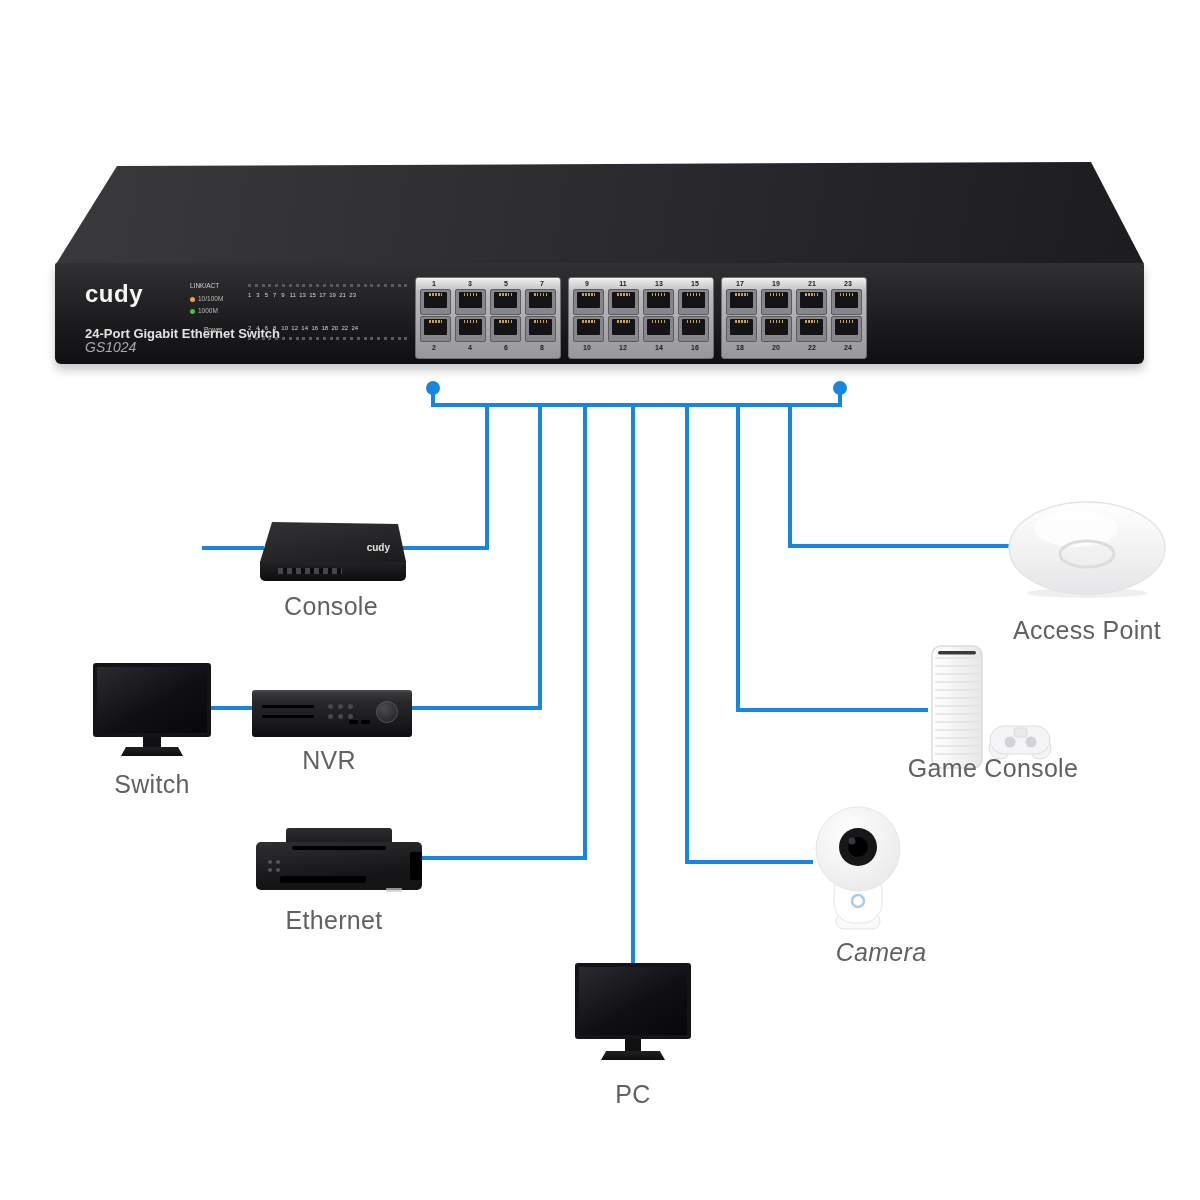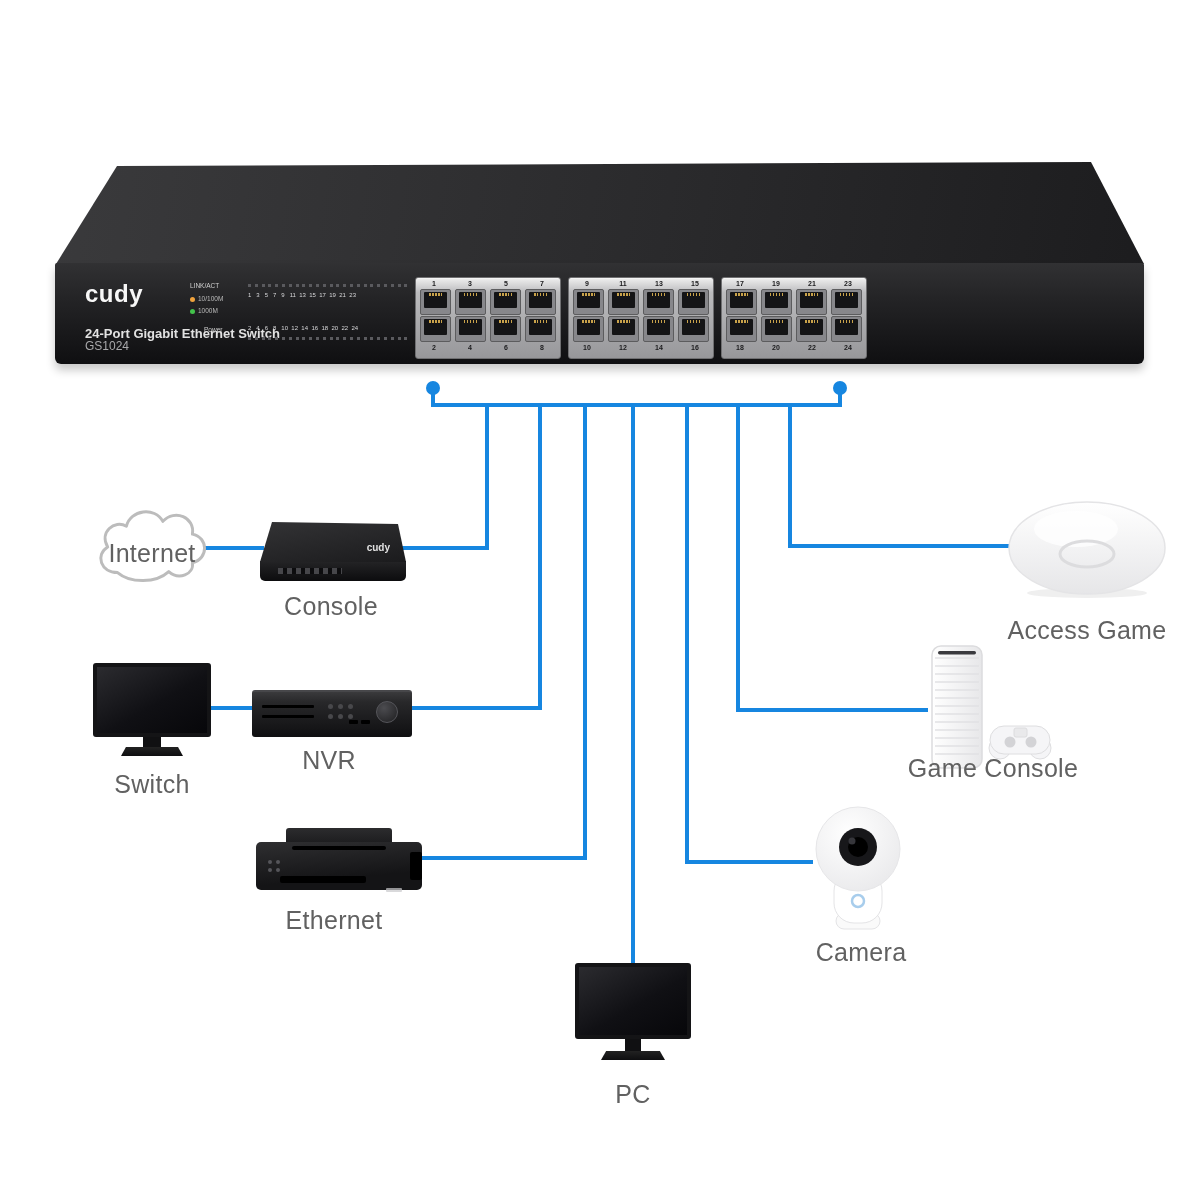--- a/index.html
+++ b/index.html
@@ -11,21 +11,21 @@
              letter-spacing:.3px;white-space:nowrap;}
   
   .switch{position:absolute;left:55px;top:160px;width:1090px;height:215px;}
   .sw-top{position:absolute;inset:0;clip-path:polygon(62px 6px,1036px 2px,1089px 104px,1px 104px);
           background:linear-gradient(100deg,#3a3a3c 0%,#2a2a2c 55%,#1c1c1e 100%);}
   .sw-front{position:absolute;left:0;top:103px;width:1089px;height:101px;border-radius:2px 2px 6px 6px;
             background:linear-gradient(180deg,#313133 0%,#242426 35%,#0f0f11 100%);
             box-shadow:0 6px 10px rgba(0,0,0,.22);}
   .sw-brand{position:absolute;left:30px;top:120px;font-size:24px;font-weight:700;color:#f7f7f7;letter-spacing:.5px;}
   .sw-name{position:absolute;left:30px;top:166px;font-size:13px;font-weight:700;color:#e2e2e2;}
-  .sw-model{position:absolute;left:30px;top:179px;font-size:12px;color:#a9a9ab;}
+  .sw-model{position:absolute;left:30px;top:179px;font-size:14px;color:#a9a9ab;font-style:italic;}
   .led-panel{position:absolute;left:135px;top:122px;width:220px;height:60px;font-size:6.5px;color:#cfcfcf;}
   .led-panel .lbl{position:absolute;white-space:nowrap;}
   .ledlegend{display:inline-block;width:5px;height:5px;border-radius:50%;vertical-align:middle;margin-right:3px;}
   .led-dots{position:absolute;left:58px;width:162px;height:3px;
             background:repeating-linear-gradient(90deg,#5a5a5e 0 3px,transparent 3px 6.8px);}
   .led-nums{position:absolute;left:58px;width:164px;font-size:6px;color:#d8d8da;white-space:pre;}
   .ports{position:absolute;left:360px;top:117px;width:450px;height:80px;}
   .port-group{position:absolute;top:0;width:144px;height:80px;border:1px solid #6f6f71;border-radius:3px;
               background:linear-gradient(180deg,#efefef 0%,#bcbcbe 18%,#97979a 100%);
               box-shadow:inset 0 1px 0 rgba(255,255,255,.35);}
@@ -189,33 +189,20 @@
 
   <div class="line" style="left:685px;top:403px;width:4px;height:461px;"></div>
   <div class="line" style="left:685px;top:860px;width:128px;height:4px;"></div>
 
   <div class="line" style="left:736px;top:403px;width:4px;height:309px;"></div>
   <div class="line" style="left:736px;top:708px;width:192px;height:4px;"></div>
 
   <div class="line" style="left:788px;top:403px;width:4px;height:145px;"></div>
   <div class="line" style="left:788px;top:544px;width:224px;height:4px;"></div>
 
-  <div class="dev" style="left:88px;top:495px;width:128px;height:96px;">
-    <svg width="128" height="96" viewBox="0 0 130 92">
-      <path d="M 30 76
-               C 13 76 7 58 20 50
-               C 11 35 27 22 39 29
-               C 43 12 68 9 76 24
-               C 88 11 109 20 106 37
-               C 122 40 123 62 106 66
-               C 108 78 92 84 82 75
-               C 69 87 43 87 30 76 Z" fill="#ffffff" stroke="#bcbcbc" stroke-width="3" stroke-linejoin="round"></path>
-    </svg>
-    <div class="dev-label" style="left:64px;top:44px;position:absolute;">Internet</div>
-  </div>
 
   <div class="dev" style="left:260px;top:522px;width:146px;height:62px;">
     <div class="rtr-top"></div>
     <div class="rtr-front"></div>
     <div class="rtr-ports"></div>
     <div class="rtr-brand">cudy</div>
   </div>
   <div class="dev-label" style="left:331px;top:592px;">Console</div>
 
   <div class="dev" style="left:93px;top:663px;width:118px;height:96px;">
@@ -272,21 +259,21 @@
       </defs>
       <rect x="26" y="108" width="44" height="16" rx="8" fill="#fafafa" stroke="#e4e4e6"></rect>
       <rect x="24" y="66" width="48" height="52" rx="20" fill="#ffffff" stroke="#e4e4e6"></rect>
       <circle cx="48" cy="44" r="42" fill="url(#camGrad)" stroke="#e6e6e8"></circle>
       <circle cx="48" cy="42" r="19" fill="#17171a"></circle>
       <circle cx="48" cy="42" r="10" fill="#000000"></circle>
       <circle cx="42" cy="36" r="3.5" fill="#36363b"></circle>
       <circle cx="48" cy="96" r="6" fill="none" stroke="#a8cdec" stroke-width="2.5"></circle>
     </svg>
   </div>
-  <div class="dev-label" style="left:861px;top:938px;">Camera</div>
+  <div class="dev-label" style="left:881px;top:938px;font-style:italic;">Camera</div>
 
   <div class="dev" style="left:922px;top:642px;width:145px;height:136px;">
     <svg width="145" height="136" viewBox="0 0 145 136">
       <defs>
         <linearGradient id="psGrad" x1="0" y1="0" x2="1" y2="0">
           <stop offset="0%" stop-color="#ffffff"></stop>
             <stop offset="100%" stop-color="#e7e7e9"></stop>
         </linearGradient>
       </defs>
       <rect x="10" y="4" width="50" height="122" rx="9" fill="url(#psGrad)" stroke="#dcdcde" stroke-width="1.5"></rect>
@@ -309,15 +296,15 @@
           <stop offset="0%" stop-color="#ffffff"></stop>
             <stop offset="100%" stop-color="#e6e6e8"></stop>
         </linearGradient>
       </defs>
       <ellipse cx="81" cy="97" rx="60" ry="5" fill="#efefef"></ellipse>
       <ellipse cx="81" cy="52" rx="78" ry="46" fill="url(#apGrad)" stroke="#e4e4e6" stroke-width="1.5"></ellipse>
       <ellipse cx="70" cy="33" rx="42" ry="18" fill="#ffffff" opacity="0.75"></ellipse>
       <ellipse cx="81" cy="58" rx="27" ry="13" fill="none" stroke="#dcdcde" stroke-width="3"></ellipse>
     </svg>
   </div>
-  <div class="dev-label" style="left:1087px;top:616px;">Access Game</div>
+  <div class="dev-label" style="left:1087px;top:616px;">Access Point</div>
 
 </div>
 
 </body></html>

